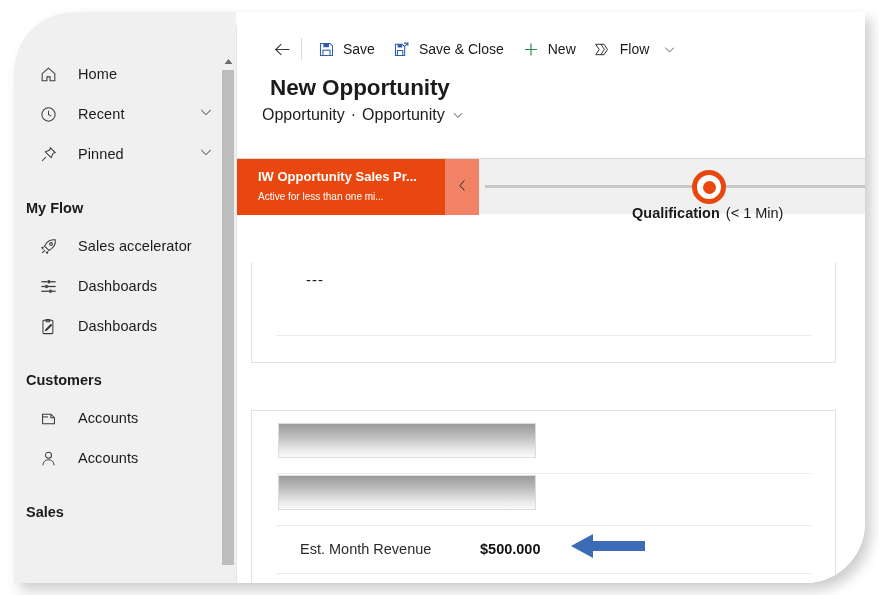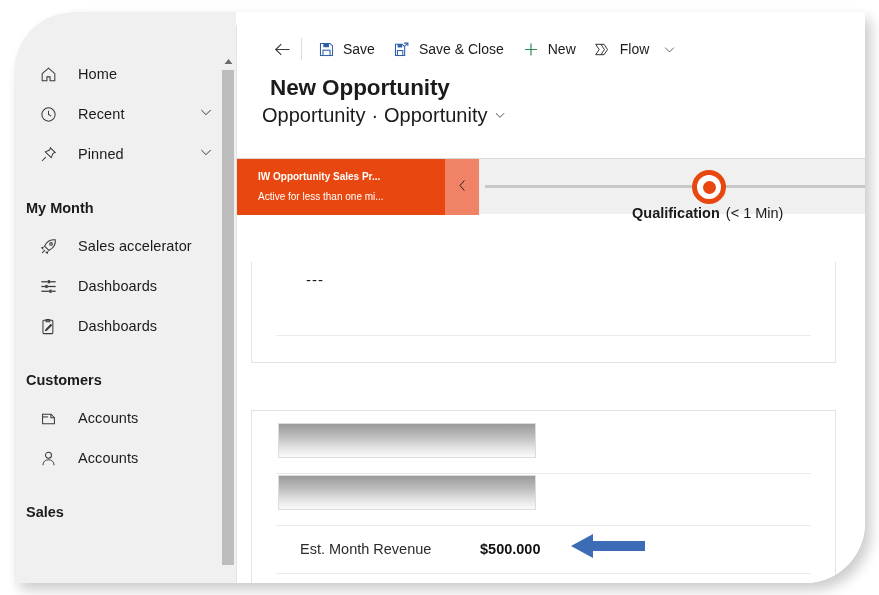--- a/index.html
+++ b/index.html
@@ -150,21 +150,21 @@
   #page-title {
     font-size: 22.5px;
     font-weight: bold;
     color: #1b1b1b;
     line-height: 30px;
     letter-spacing: -0.1px;
     margin-left: 8px;
   }
   #subtitle {
     display: flex; align-items: center;
-    font-size: 20px;
+    font-size: 16px;
     color: #1b1b1b;
     line-height: 22px;
     margin-top: 1px;
   }
   #subtitle .dot { margin: 0 6px; color:#1b1b1b; }
   #subtitle .sub-caret { margin-left: 6px; display:flex; align-items:center; color:#444; }
 
   
   #bpf {
     position: absolute;
@@ -175,21 +175,21 @@
   }
   #bpf-stage {
     position: absolute; left: 0; top: 0;
     width: 208px; height: 56px;
     background: #e8470f;
     padding: 8px 12px 0 21px;
     color: #ffffff;
     overflow: hidden;
   }
   #bpf-stage .t1 {
-    font-size: 10px; font-weight: bold;
+    font-size: 13px; font-weight: bold;
     white-space: nowrap; line-height: 20px;
   }
   #bpf-stage .t2 {
     font-size: 10px; font-weight: normal;
     white-space: nowrap; line-height: 20px;
   }
   #bpf-collapse {
     position: absolute; left: 208px; top: 0;
     width: 34px; height: 56px;
     background: #f08365;
@@ -358,21 +358,21 @@
         </span>
         <span class="nav-label">Pinned</span>
         <span class="nav-chev">
           <svg width="16" height="16" viewBox="0 0 24 24" fill="none" stroke="currentColor" stroke-width="1.5">
                 <path d="M5 9 L12 16 L19 9"></path>
               </svg>
         </span>
       </div>
     </div>
 
-    <div class="nav-header">My Month</div>
+    <div class="nav-header">My Flow</div>
 
     <div class="nav-item">
       <span class="nav-ico">
         <svg width="19" height="19" viewBox="0 0 24 24" fill="none" stroke="currentColor" stroke-width="1.3">
           <path d="M13.5 4.5 C17 3 20.5 3.5 20.5 3.5 S21 7 19.5 10.5 C18.3 13.3 14.5 16 12.5 17 L7 11.5 C8 9.5 10.7 5.7 13.5 4.5 Z"></path>
           <circle cx="15.2" cy="8.8" r="1.7"></circle>
           <path d="M7.5 16.5 L4 20"></path>
               <path d="M6.2 12.5 L3.5 13.6 L5.5 15.6"></path>
               <path d="M11.5 17.8 L10.4 20.5 L8.4 18.5"></path>
         </svg>

